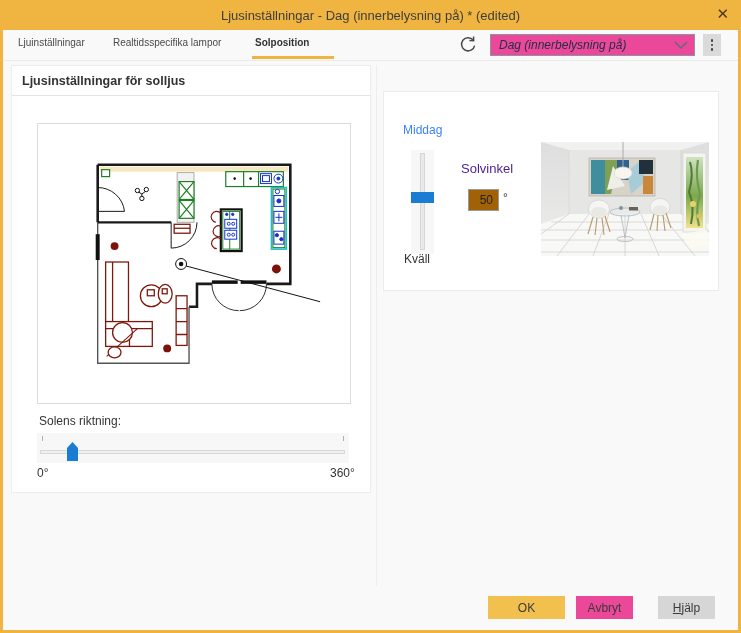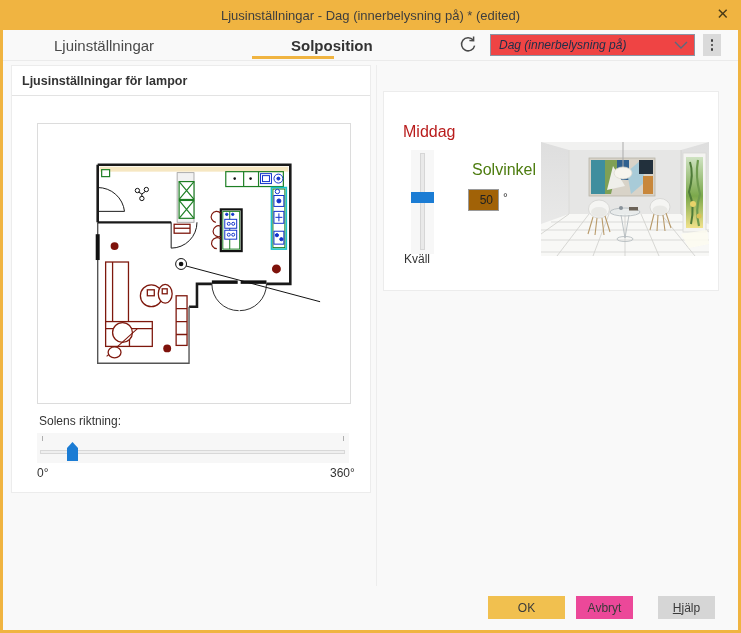--- a/index.html
+++ b/index.html
@@ -5,54 +5,54 @@
   html,body{margin:0;padding:0;background:#E9E9E9;font-family:"Liberation Sans", sans-serif;}
   .dialog{position:relative;width:741px;height:633px;box-sizing:border-box;
     border:3px solid #F0B441;background:#F9F9F9;overflow:hidden;}
   
   .titlebar{position:absolute;left:-3px;top:-3px;width:741px;height:30px;background:#F0B441;
     display:flex;align-items:center;justify-content:center;}
   .title{font-size:13px;color:#3E3E3E;}
   .close{position:absolute;right:12px;top:4px;font-size:15px;color:#4A3B16;cursor:default;line-height:20px;}
   
   .tabbar{position:absolute;left:0;top:27px;width:735px;height:30px;border-bottom:1px solid #EBEBEB;background:#F9F9F9;}
-  .tab{position:absolute;top:7px;font-size:15px;color:#4A4A4A;white-space:nowrap;margin-left:36px;}
+  .tab{position:absolute;top:7px;font-size:10px;color:#4A4A4A;white-space:nowrap;}
   .tab.t0{left:15px;}
   .tab.t1{left:110px;}
   .tab.t2{left:252px;font-weight:bold;color:#333;}
   .tab-underline{position:absolute;left:249px;top:26px;width:82px;height:3px;background:#F0B441;}
   .refresh{position:absolute;left:455px;top:5px;width:20px;height:20px;}
   .combo{position:absolute;left:487px;top:4px;width:205px;height:22px;box-sizing:border-box;
-    border:1px solid #8A94A4;background:#ef4444;display:flex;align-items:center;padding:0 6px 0 8px;}
+    border:1px solid #8A94A4;background:#ec4899;display:flex;align-items:center;padding:0 6px 0 8px;}
   .combo .val{flex:1;font-size:12px;font-style:italic;color:#22304A;white-space:nowrap;overflow:hidden;}
   .kebab{position:absolute;left:700px;top:4px;width:18px;height:22px;background:#DADADA;
     display:flex;flex-direction:column;align-items:center;justify-content:center;gap:2px;}
   .kebab i{width:2.5px;height:2.5px;border-radius:50%;background:#3C3C3C;display:block;}
   
   .panel-left{position:absolute;left:8px;top:62px;width:360px;height:428px;background:#fff;border:1px solid #ECECEC;box-sizing:border-box;}
   .group-heading{position:absolute;left:10px;top:8px;font-size:12.5px;font-weight:bold;color:#333;}
   .group-line{position:absolute;left:0;top:29px;width:100%;height:1px;background:#E3E3E3;}
   .plan-box{position:absolute;left:25px;top:57px;width:314px;height:281px;background:#fff;border:1px solid #DCDCDC;box-sizing:border-box;}
   .dir-label{position:absolute;left:27px;top:348px;font-size:12px;color:#333;}
   .hslider{position:absolute;left:25px;top:367px;width:312px;height:30px;background:#F7F7F7;}
   .hslider .track{position:absolute;left:3px;top:17px;width:305px;height:4px;background:#EFEFEF;border:1px solid #D8D8D8;box-sizing:border-box;}
   .hslider .tick{position:absolute;top:3px;width:1px;height:5px;background:#AFAFAF;}
   .hslider .tick.left{left:5px;} .hslider .tick.right{right:5px;}
   .hslider .handle{position:absolute;left:30px;top:9px;width:11px;height:19px;background:#1B7CD4;
     clip-path:polygon(50% 0,100% 32%,100% 100%,0 100%,0 32%);}
   .dir-min{position:absolute;left:25px;top:400px;font-size:12px;color:#333;}
   .dir-max{position:absolute;left:310px;top:400px;font-size:12px;color:#333;margin-left:8px;}
   .vdivider{position:absolute;left:373px;top:62px;width:1px;height:521px;background:#EDEDED;}
   .panel-right{position:absolute;left:380px;top:88px;width:336px;height:200px;background:#fff;border:1px solid #ECECEC;box-sizing:border-box;}
-  .noon{position:absolute;left:19px;top:31px;font-size:16px;color:#b91c1c;}
+  .noon{position:absolute;left:19px;top:31px;font-size:12px;color:#3b82f6;}
   .evening{position:absolute;left:20px;top:160px;font-size:12px;color:#333;}
   .vslider{position:absolute;left:27px;top:58px;width:23px;height:104px;background:#F7F7F7;}
   .vslider .track{position:absolute;left:9px;top:3px;width:5px;height:97px;background:#E9E9E9;border:1px solid #D6D6D6;box-sizing:border-box;}
   .vslider .handle{position:absolute;left:0;top:42px;width:23px;height:11px;background:#1B7CD4;}
-  .angle-label{position:absolute;left:88px;top:69px;font-size:16px;color:#4d7c0f;}
+  .angle-label{position:absolute;left:77px;top:69px;font-size:13px;color:#4c1d95;}
   .angle-input{position:absolute;left:84px;top:97px;width:31px;height:22px;box-sizing:border-box;
     border:1px solid #9A9A9A;background:#a16207;font-size:12px;color:#222;text-align:right;padding:0 5px 0 0;
     font-family:"Liberation Sans",sans-serif;}
   .angle-unit{position:absolute;left:119px;top:99px;font-size:12px;color:#333;}
   .preview{position:absolute;left:157px;top:50px;width:168px;height:114px;overflow:hidden;}
   
   .btn{position:absolute;top:593px;height:23px;font-size:12px;color:#3A3A3A;display:flex;align-items:center;justify-content:center;box-sizing:border-box;}
   .btn-ok{left:485px;width:77px;background:#F1C04F;}
   .btn-cancel{left:573px;width:57px;background:#ec4899;}
   .btn-help{left:655px;width:57px;background:#D6D6D6;}
@@ -63,20 +63,21 @@
 
 <div class="dialog">
 
   <div class="titlebar">
     <span class="title">Ljusinställningar - Dag (innerbelysning på) * (edited)</span>
     <span class="close">✕</span>
   </div>
 
   <div class="tabbar">
     <span class="tab t0">Ljuinställningar</span>
+    <span class="tab t1">Realtidsspecifika lampor</span>
     <span class="tab t2">Solposition</span>
     <div class="tab-underline"></div>
 
     <div class="refresh">
       <svg viewBox="0 0 20 20" width="20" height="20">
         <path d="M15.2,5.0 A6.6,6.6 0 1 0 16.6,10.6" fill="none" stroke="#4A4A4A" stroke-width="1.5"></path>
         <path d="M15.6,1.6 L15.6,5.8 L11.4,5.6" fill="none" stroke="#4A4A4A" stroke-width="1.5"></path>
       </svg>
     </div>
     <div class="combo">
@@ -86,21 +87,21 @@
       </svg>
     </div>
     <div class="kebab">
       <i></i>
         <i></i>
         <i></i>
     </div>
   </div>
 
   <div class="panel-left">
-    <span class="group-heading">Ljusinställningar för lampor</span>
+    <span class="group-heading">Ljusinställningar för solljus</span>
     <div class="group-line"></div>
 
     <div class="plan-box">
       <svg viewBox="0 0 314 281" width="312" height="279">
 
         <rect x="62" y="43" width="190" height="5" fill="#F6E7C2"></rect>
         <g fill="none" stroke="#1A1A1A">
           <path d="M60,41 H254 V161 H230 M175,161 H160 V184 H152" stroke-width="2.6"></path>
           <path d="M60,41 V99" stroke-width="2.6"></path>
           <path d="M152,184 V241 H60 V99" stroke-width="1.4" stroke="#555"></path>

